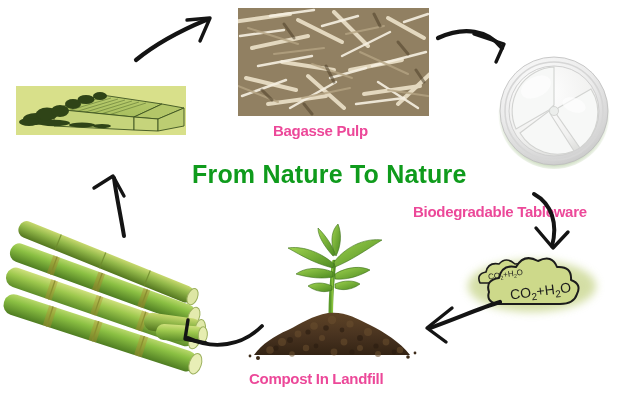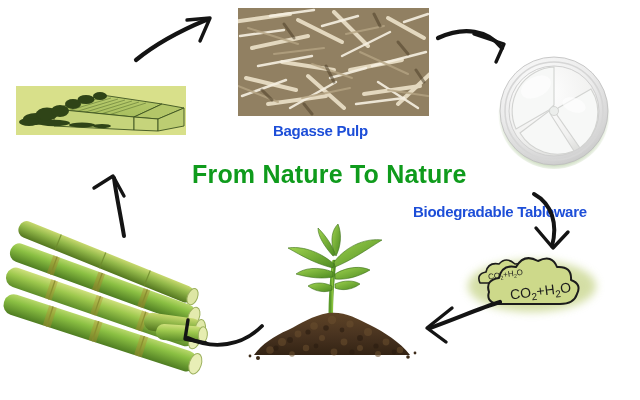--- a/index.html
+++ b/index.html
@@ -12,21 +12,21 @@
     width: 640px;
     height: 400px;
     background: #ffffff;
     overflow: hidden;
     font-family: "Liberation Sans", sans-serif;
   }
   .label {
     position: absolute;
     font-family: "Liberation Sans", sans-serif;
     font-weight: bold;
-    color: #1d4ed8;
+    color: #ec4899;
     white-space: nowrap;
     letter-spacing: -0.3px;
   }
   #title {
     position: absolute;
     left: 192px;
     top: 160px;
     font-family: Liberation Sans, sans-serif;
     font-weight: bold;
     font-size: 25px;
@@ -347,20 +347,21 @@
       </g>
 
       <g fill="#3d2b19">
         <circle cx="10" cy="136" r="2"></circle>
           <circle cx="160" cy="135" r="1.8"></circle>
         <circle cx="2" cy="134" r="1.4"></circle>
           <circle cx="167" cy="131" r="1.4"></circle>
       </g>
     </svg>
   </div>
+  <div class="label" id="compost-label">Compost In Landfill</div>
 
   <div id="cane-wrap">
     <svg width="212" height="145" viewBox="0 0 212 145">
       <defs>
         <linearGradient id="caneA" x1="0" y1="0" x2="0" y2="1">
           <stop offset="0" stop-color="#b8d86a"></stop>
           <stop offset="0.35" stop-color="#8bc043"></stop>
           <stop offset="1" stop-color="#4f7d22"></stop>
         </linearGradient>
         <linearGradient id="caneB" x1="0" y1="0" x2="0" y2="1">

